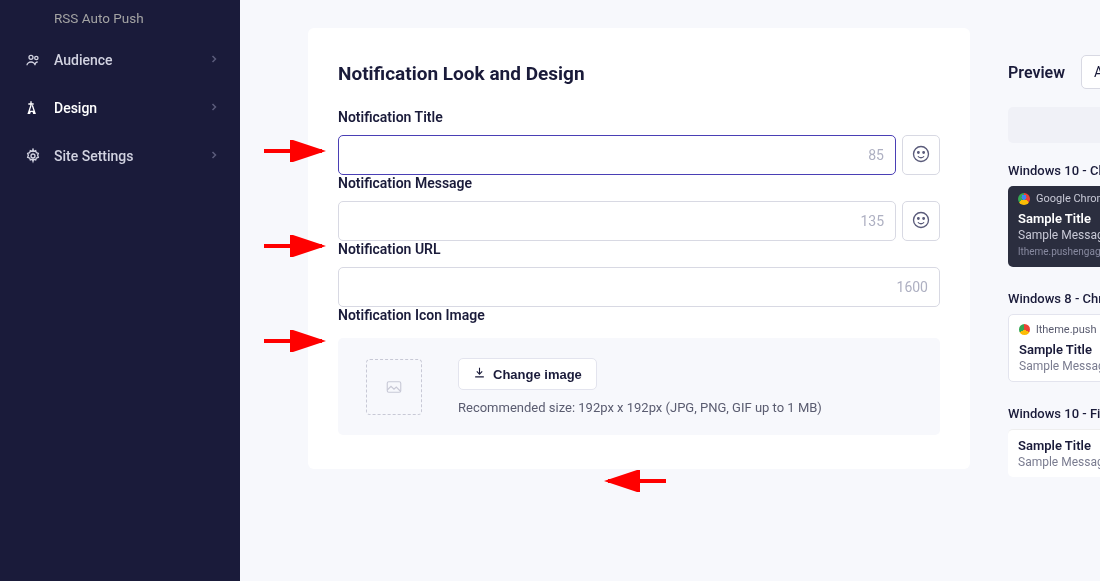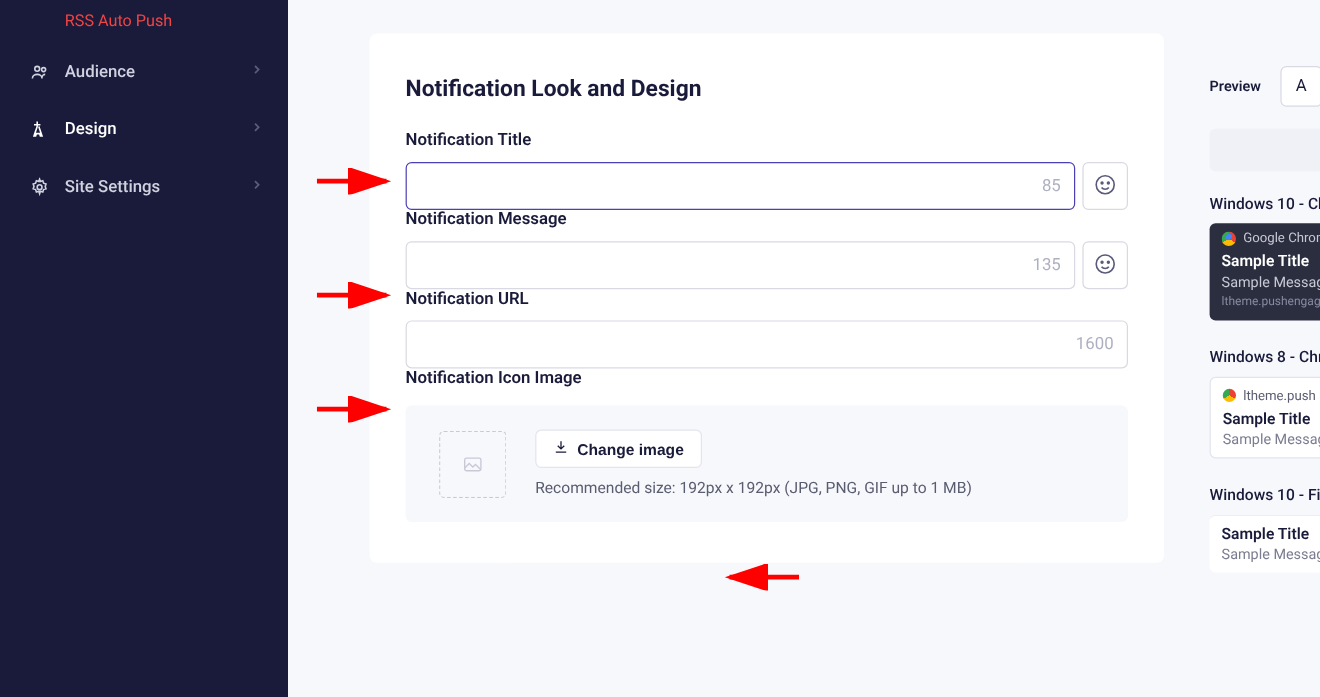--- a/index.html
+++ b/index.html
@@ -1,19 +1,19 @@
 <!DOCTYPE html>
 <html><head>
   <meta charset="utf-8">
   <style>
     * { margin: 0; padding: 0; box-sizing: border-box; }
     body { font-family: -apple-system, BlinkMacSystemFont, 'Segoe UI', Roboto, sans-serif; background: #f7f8fc; width: 1100px; height: 581px; overflow: hidden; position: relative; }
     
     .sidebar { position: absolute; left: 0; top: 0; width: 240px; height: 581px; background: #1a1b3a; color: #fff; padding-top: 0; }
-    .sidebar-top-item { padding: 10px 24px 10px 54px; font-size: 13.5px; color: #ef4444; }
+    .sidebar-top-item { padding: 10px 24px 10px 54px; font-size: 13.5px; color: #a3a3a3; }
     .sidebar-item { display: flex; align-items: center; padding: 15px 20px 15px 24px; cursor: pointer; color: #d1d2e0; font-size: 14px; position: relative; }
     .sidebar-item.active { color: #fff; }
     .sidebar-icon { width: 18px; height: 18px; margin-right: 12px; display: flex; align-items: center; justify-content: center; flex-shrink: 0; }
     .sidebar-icon svg { width: 16px; height: 16px; }
     .sidebar-label { flex: 1; font-weight: 500; }
     .sidebar-chevron { color: #5a5b7a; }
     .sidebar-chevron svg { width: 12px; height: 12px; }
     
     .main { position: absolute; left: 240px; top: 0; right: 0; height: 581px; padding: 0 10px 0 68px; }
     .card { background: #fff; border-radius: 6px; margin-top: 28px; padding: 34px 30px; width: 662px; }
@@ -23,29 +23,29 @@
     .field-label { font-size: 14px; font-weight: 600; color: #1a1b3a; margin-bottom: 10px; display: block; }
     .field-row { display: flex; gap: 6px; align-items: flex-start; }
     .input-wrapper { flex: 1; position: relative; }
     .text-input { width: 100%; height: 40px; border: 1px solid #d8d9e3; border-radius: 5px; padding: 0 50px 0 12px; font-size: 14px; color: #1a1b3a; outline: none; }
     .text-input.focused { border-color: #4a3fb5; }
     .counter { position: absolute; right: 12px; top: 50%; transform: translateY(-50%); color: #aeb0c2; font-size: 14px; }
     .emoji-btn { width: 38px; height: 40px; border: 1px solid #d8d9e3; border-radius: 5px; background: #fff; display: flex; align-items: center; justify-content: center; cursor: pointer; color: #5a5b7a; }
     .helper-text { font-size: 13px; color: #5a5c70; margin-top: 10px; }
     
     .icon-section-label { font-size: 14px; font-weight: 600; color: #1a1b3a; margin-bottom: 15px; }
-    .icon-upload { background: #f7f8fc; border-radius: 5px; padding: 20px 28px; display: flex; align-items: center; gap: 24px; }
+    .icon-upload { background: #f7f8fc; border-radius: 5px; padding: 20px 28px; display: flex; align-items: center; gap: 36px; }
     .upload-placeholder { width: 56px; height: 56px; border: 1.5px dashed #c8c9d6; border-radius: 4px; display: flex; align-items: center; justify-content: center; color: #c8c9d6; }
     .upload-right { flex: 1; }
     .change-btn { display: inline-flex; align-items: center; gap: 7px; padding: 7px 14px; border: 1px solid #e3e4ee; border-radius: 5px; background: #fff; font-size: 13px; font-weight: 600; color: #1a1b3a; cursor: pointer; margin-bottom: 10px; }
     .upload-hint { font-size: 13px; color: #5a5c70; }
     
     .preview-panel { position: absolute; left: 1008px; top: 55px; width: 200px; }
     .preview-header { display: flex; align-items: center; gap: 16px; margin-bottom: 18px; }
-    .preview-title { font-size: 12px; font-weight: 600; color: #1a1b3a; }
+    .preview-title { font-size: 16px; font-weight: 600; color: #1a1b3a; }
     .preview-tab { padding: 8px 12px; border: 1px solid #d8d9e3; border-radius: 5px; background: #fff; font-size: 14px; color: #1a1b3a; }
     .preview-search { width: 200px; height: 36px; background: #f0f1f7; border-radius: 5px; margin-bottom: 20px; }
     
     .preview-section-label { font-size: 13px; color: #1a1b3a; margin-bottom: 8px; font-weight: 500; }
     .preview-notif { margin-bottom: 24px; }
     .chrome-notif { background: #2b2e3f; border-radius: 5px; color: #fff; padding: 0; width: 200px; overflow: hidden; }
     .chrome-notif-header { display: flex; align-items: center; gap: 6px; padding: 6px 10px; font-size: 11px; color: #c8c9d6; }
     .chrome-logo { width: 12px; height: 12px; border-radius: 50%; background: radial-gradient(circle at 50% 35%, #4285f4 0 25%, transparent 26%), conic-gradient(#ea4335 0 120deg, #fbbc05 120deg 240deg, #34a853 240deg 360deg); }
     .chrome-notif-body { padding: 0 10px 10px; }
     .chrome-notif-title { font-size: 13px; font-weight: 600; margin-bottom: 2px; }

